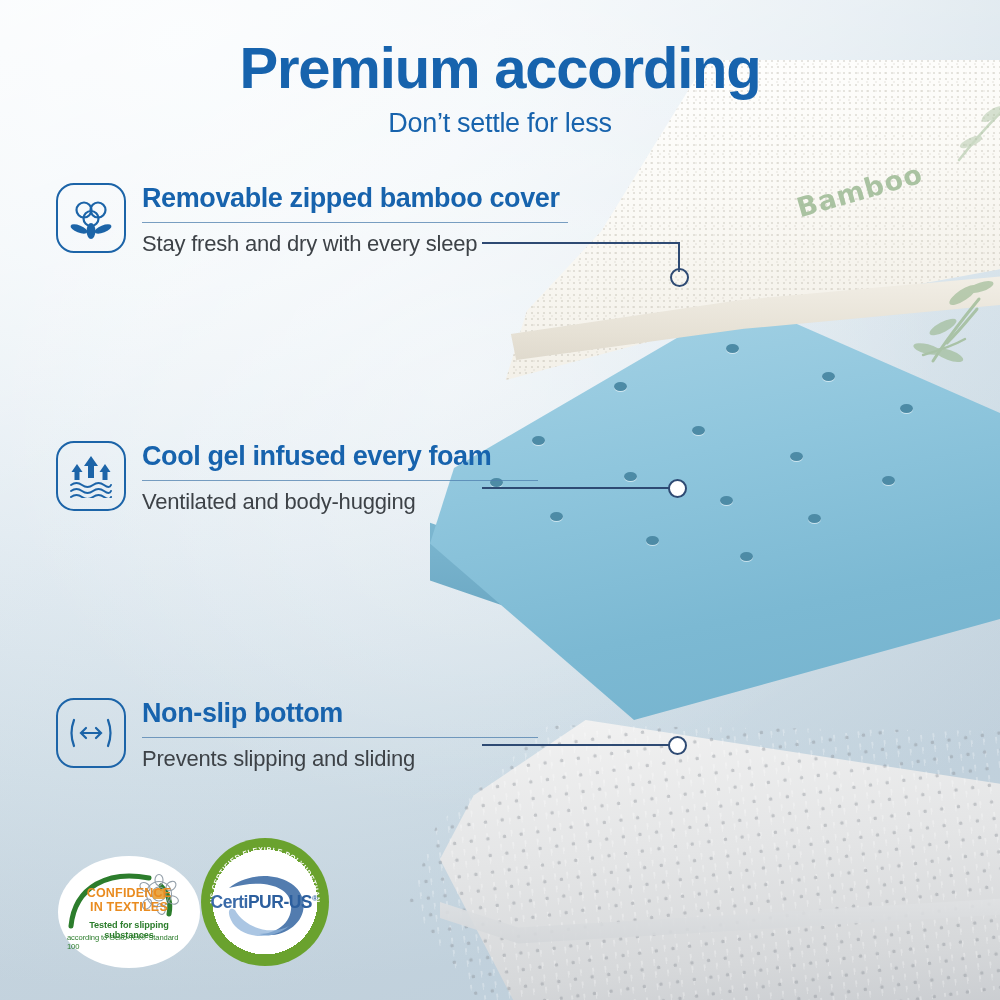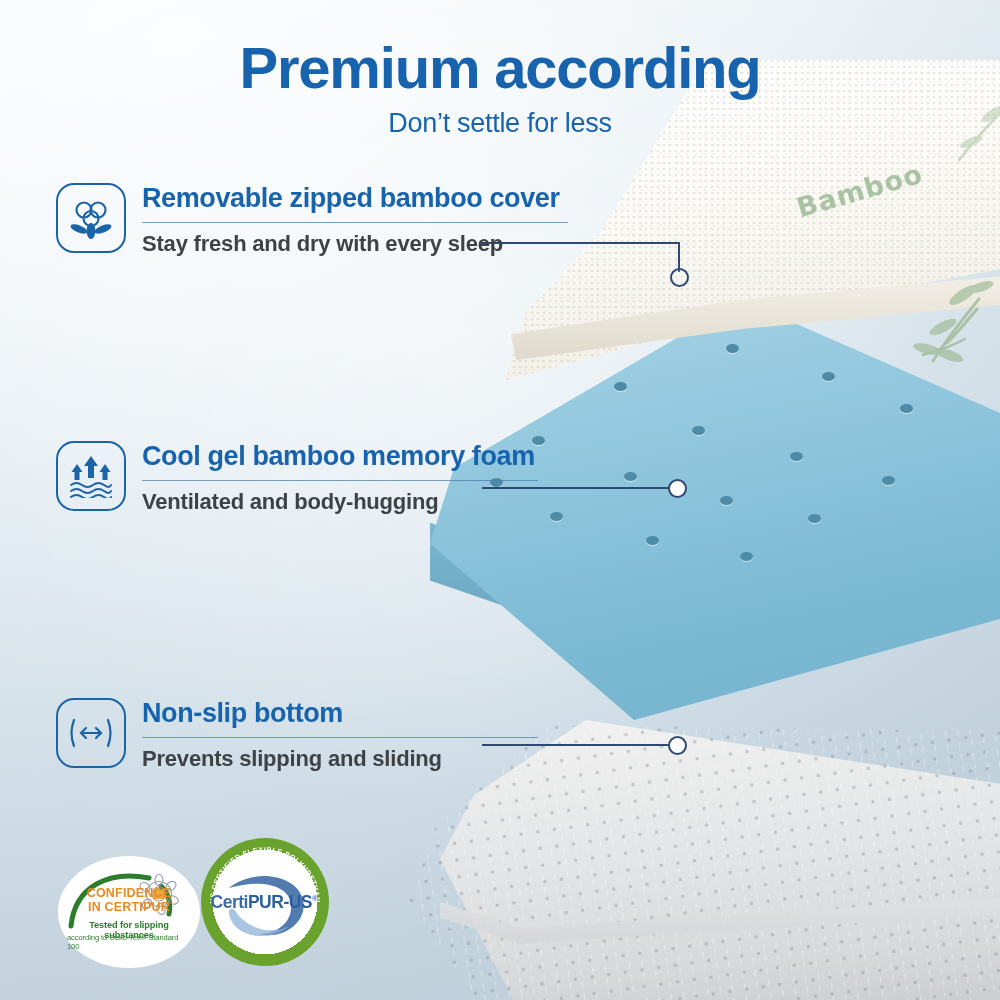--- a/index.html
+++ b/index.html
@@ -135,21 +135,21 @@
   .f-head{
     font-size:27px; font-weight:bold; color:#1763ad; letter-spacing:-.4px;
     white-space:nowrap; line-height:1.18;
   }
   .f-rule{ height:1.6px; background:#4d7fae; margin:7px 0 8px 0; opacity:.75; }
   .f1 .f-rule{ width:426px; }
   .f2 .f-rule{ width:396px; }
   .f3 .f-rule{ width:396px; }
   .f-sub{
     font-size:22px; color:#3d4247; letter-spacing:-.2px; white-space:nowrap;
-    font-weight:700;
+    font-weight:400;
   }
 
   
   .leader{ position:absolute; z-index:6; }
   .lead-h{ position:absolute; height:2px; background:#2e4a73; }
   .lead-v{ position:absolute; width:2px; background:#2e4a73; }
   .lead-dot{
     position:absolute; width:19px; height:19px; border-radius:50%;
     border:2.4px solid #2e4a73; background:#ffffff;
   }
@@ -317,21 +317,21 @@
           <path d="M37 10 L42.5 18 L39.5 18 L39.5 26 L34.5 26 L34.5 18 L31.5 18 Z"></path>
         </g>
         <g fill="none" stroke="#1c64a8" stroke-width="2" stroke-linecap="round">
           <path d="M3 31 q5.5 -4 11 0 t11 0 t11 0 t7 0"></path>
           <path d="M3 37 q5.5 -4 11 0 t11 0 t11 0 t7 0"></path>
           <path d="M3 43 q5.5 -4 11 0 t11 0 t11 0 t7 0"></path>
         </g>
       </svg>
     </div>
     <div class="f-text">
-      <div class="f-head">Cool gel bamboo memory foam</div>
+      <div class="f-head">Cool gel infused every foam</div>
       <div class="f-rule"></div>
       <div class="f-sub">Ventilated and body-hugging</div>
     </div>
   </div>
 
   <div class="feature f3">
     <div class="icon-box">
       <svg width="48" height="34" viewBox="0 0 48 34">
         <g fill="none" stroke="#1c64a8" stroke-width="2.2" stroke-linecap="round">
           <path d="M7 4 q-5 13 0 26"></path>
@@ -367,21 +367,21 @@
               <ellipse cx="82" cy="40" rx="4" ry="5.5" transform="rotate(215 82 40)"></ellipse>
               <ellipse cx="80" cy="23" rx="4" ry="5.5" transform="rotate(305 80 23)"></ellipse>
             </g>
           </g>
           <g fill="#e9a23b" opacity=".95">
             <rect x="88" y="25" width="12" height="10" rx="1.5"></rect>
           </g>
         </svg>
         <div class="oeko-t1">
           <span>CONFIDENCE</span><br>
-          <span>IN CERTIPUR</span>
+          <span>IN TEXTILES</span>
         </div>
         <div class="oeko-t2">Tested for slipping substances</div>
         <div class="oeko-t3">according to Oeko-Tex® Standard 100</div>
       </div>
     </div>
 
     <div class="certipur">
       <svg class="cp-ring" viewBox="0 0 128 128">
         <defs>
           <path id="arcTop" d="M14 64 A50 50 0 0 1 114 64"></path>

